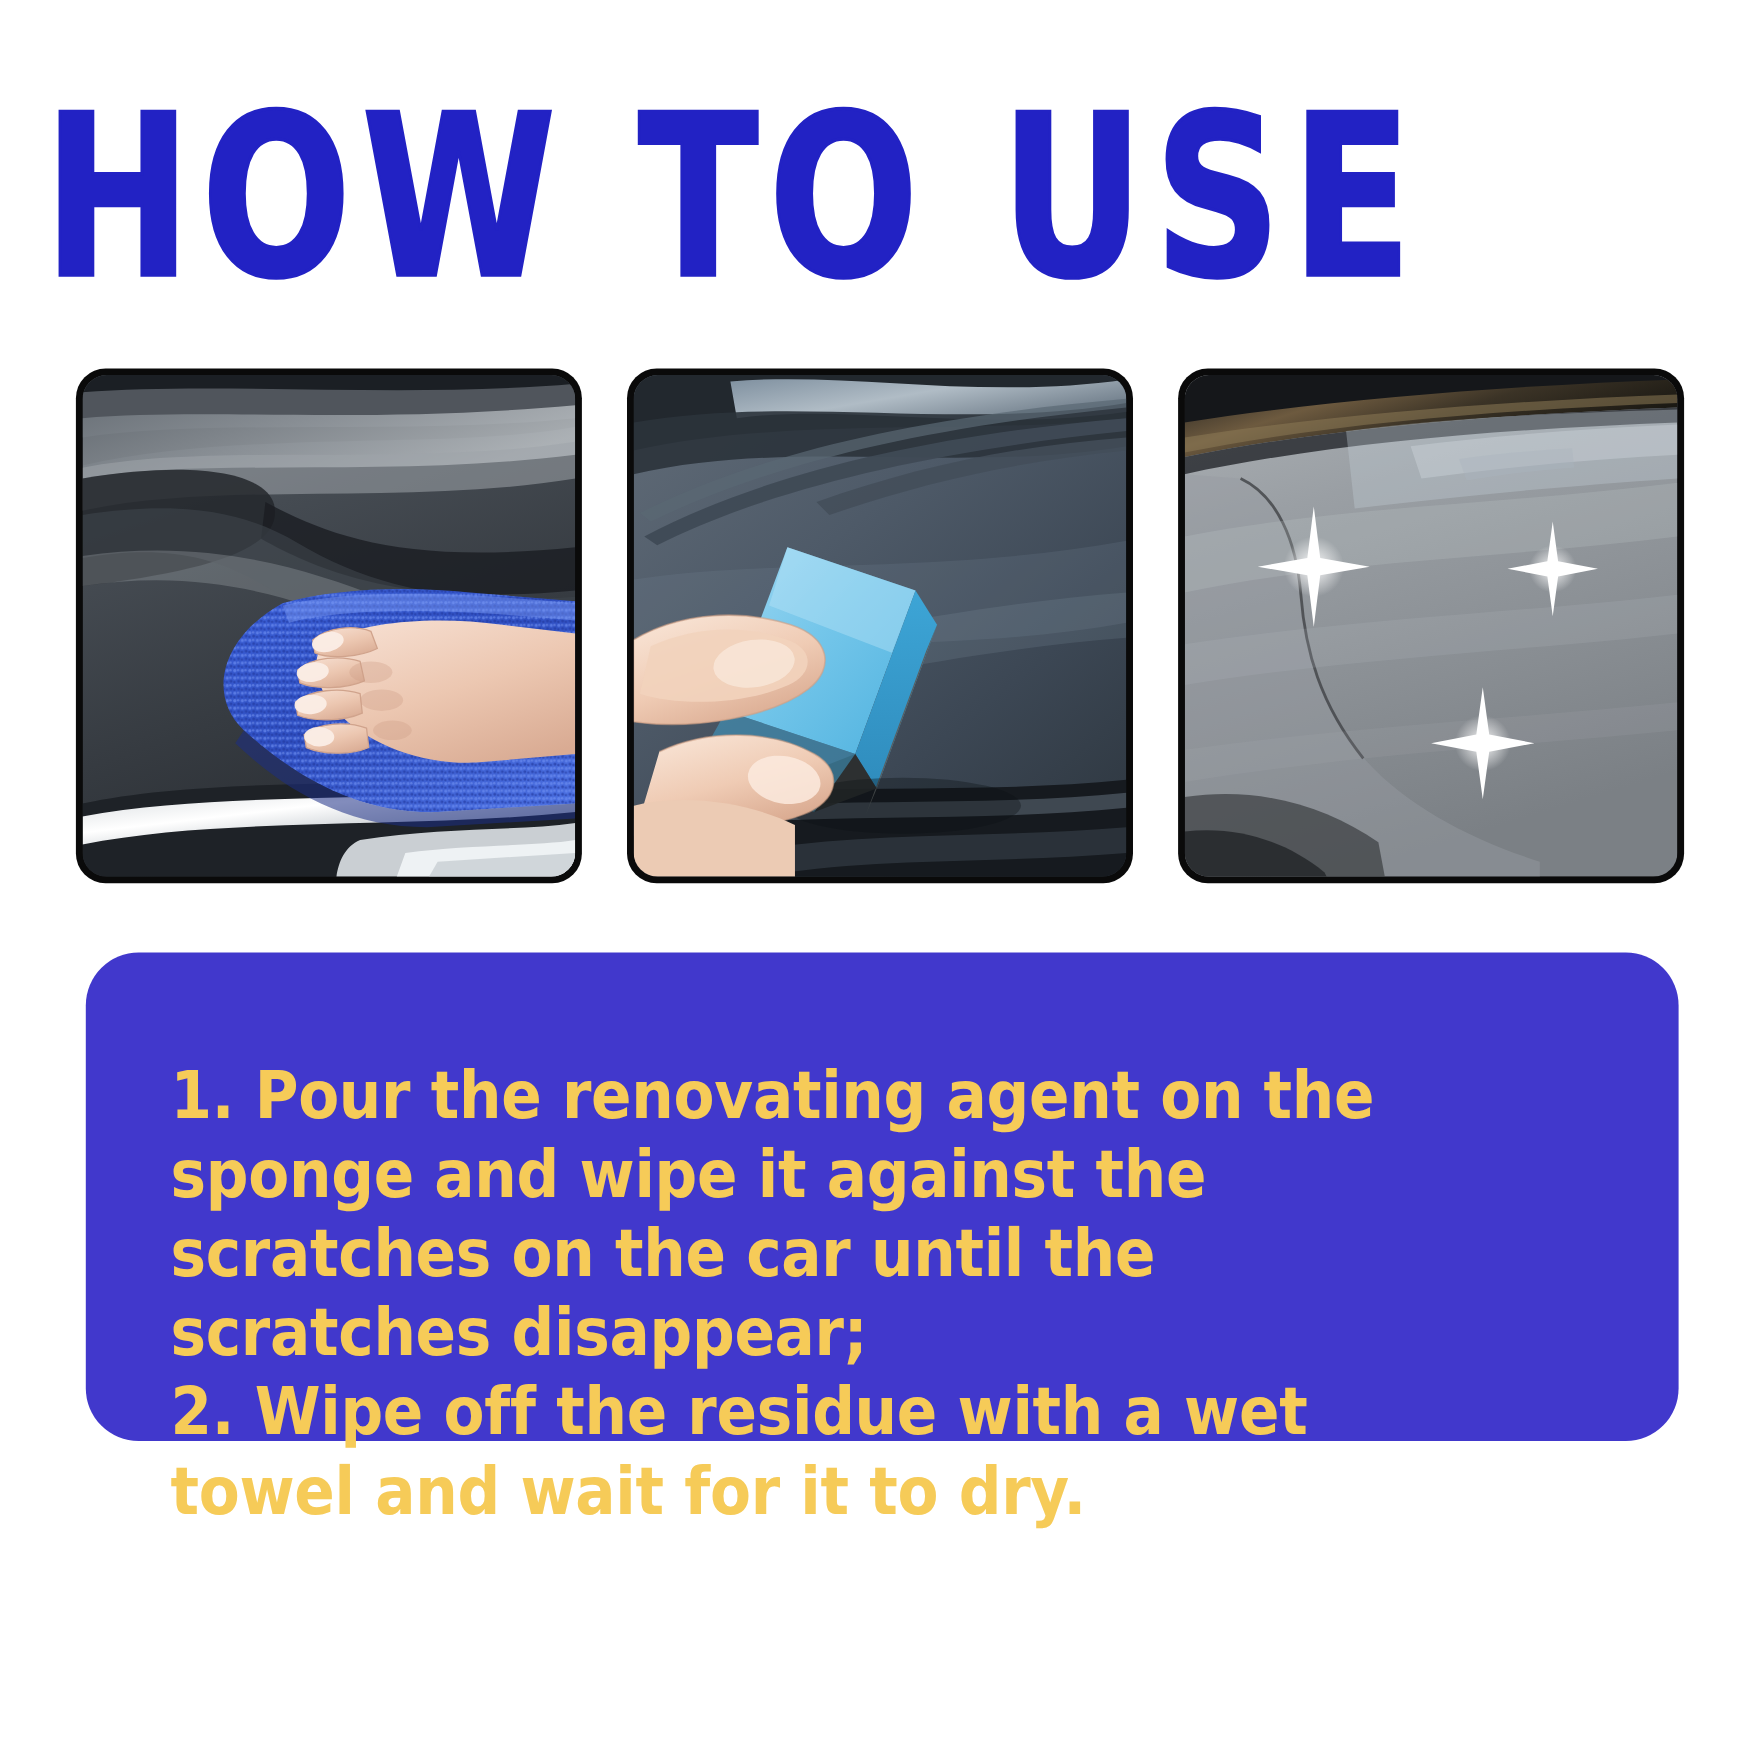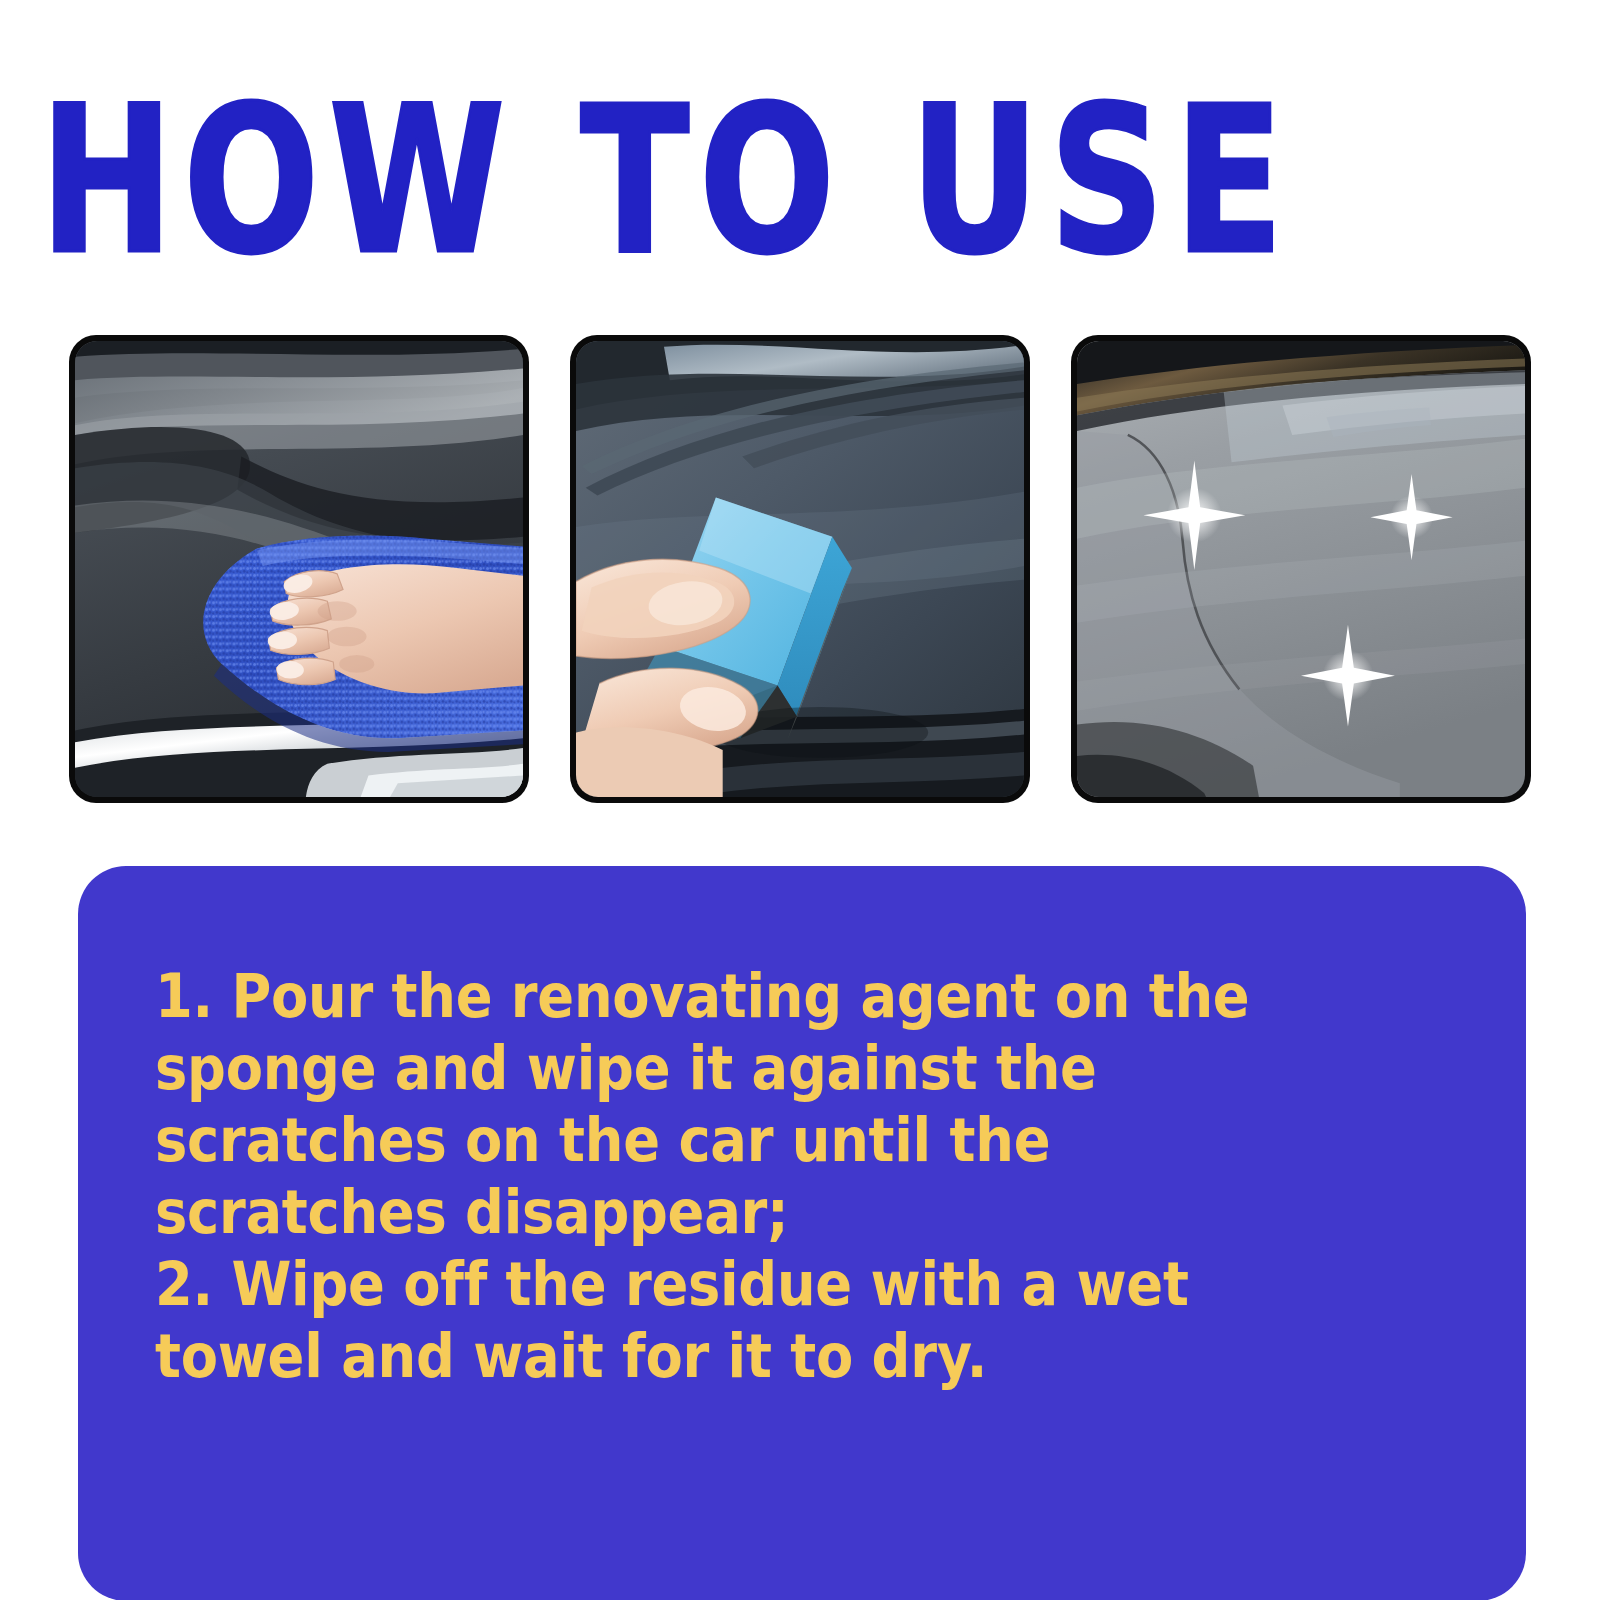--- a/index.html
+++ b/index.html
@@ -65,21 +65,21 @@
     overflow: hidden;
   }
   .photo-svg { display:block; width:100%; height:100%; }
 
   
   #instructions-panel {
     position: absolute;
     left: 78px;
     top: 866px;
     width: 1448px;
-    height: 735px;
+    height: 444px;
     background: #4138cc;
     border-radius: 48px;
   }
   #instructions-text {
     position: absolute;
     left: 77px;
     top: 94px;
     width: 1300px;
     color: #f6cb58;
     font-family: "DejaVu Sans", sans-serif;

